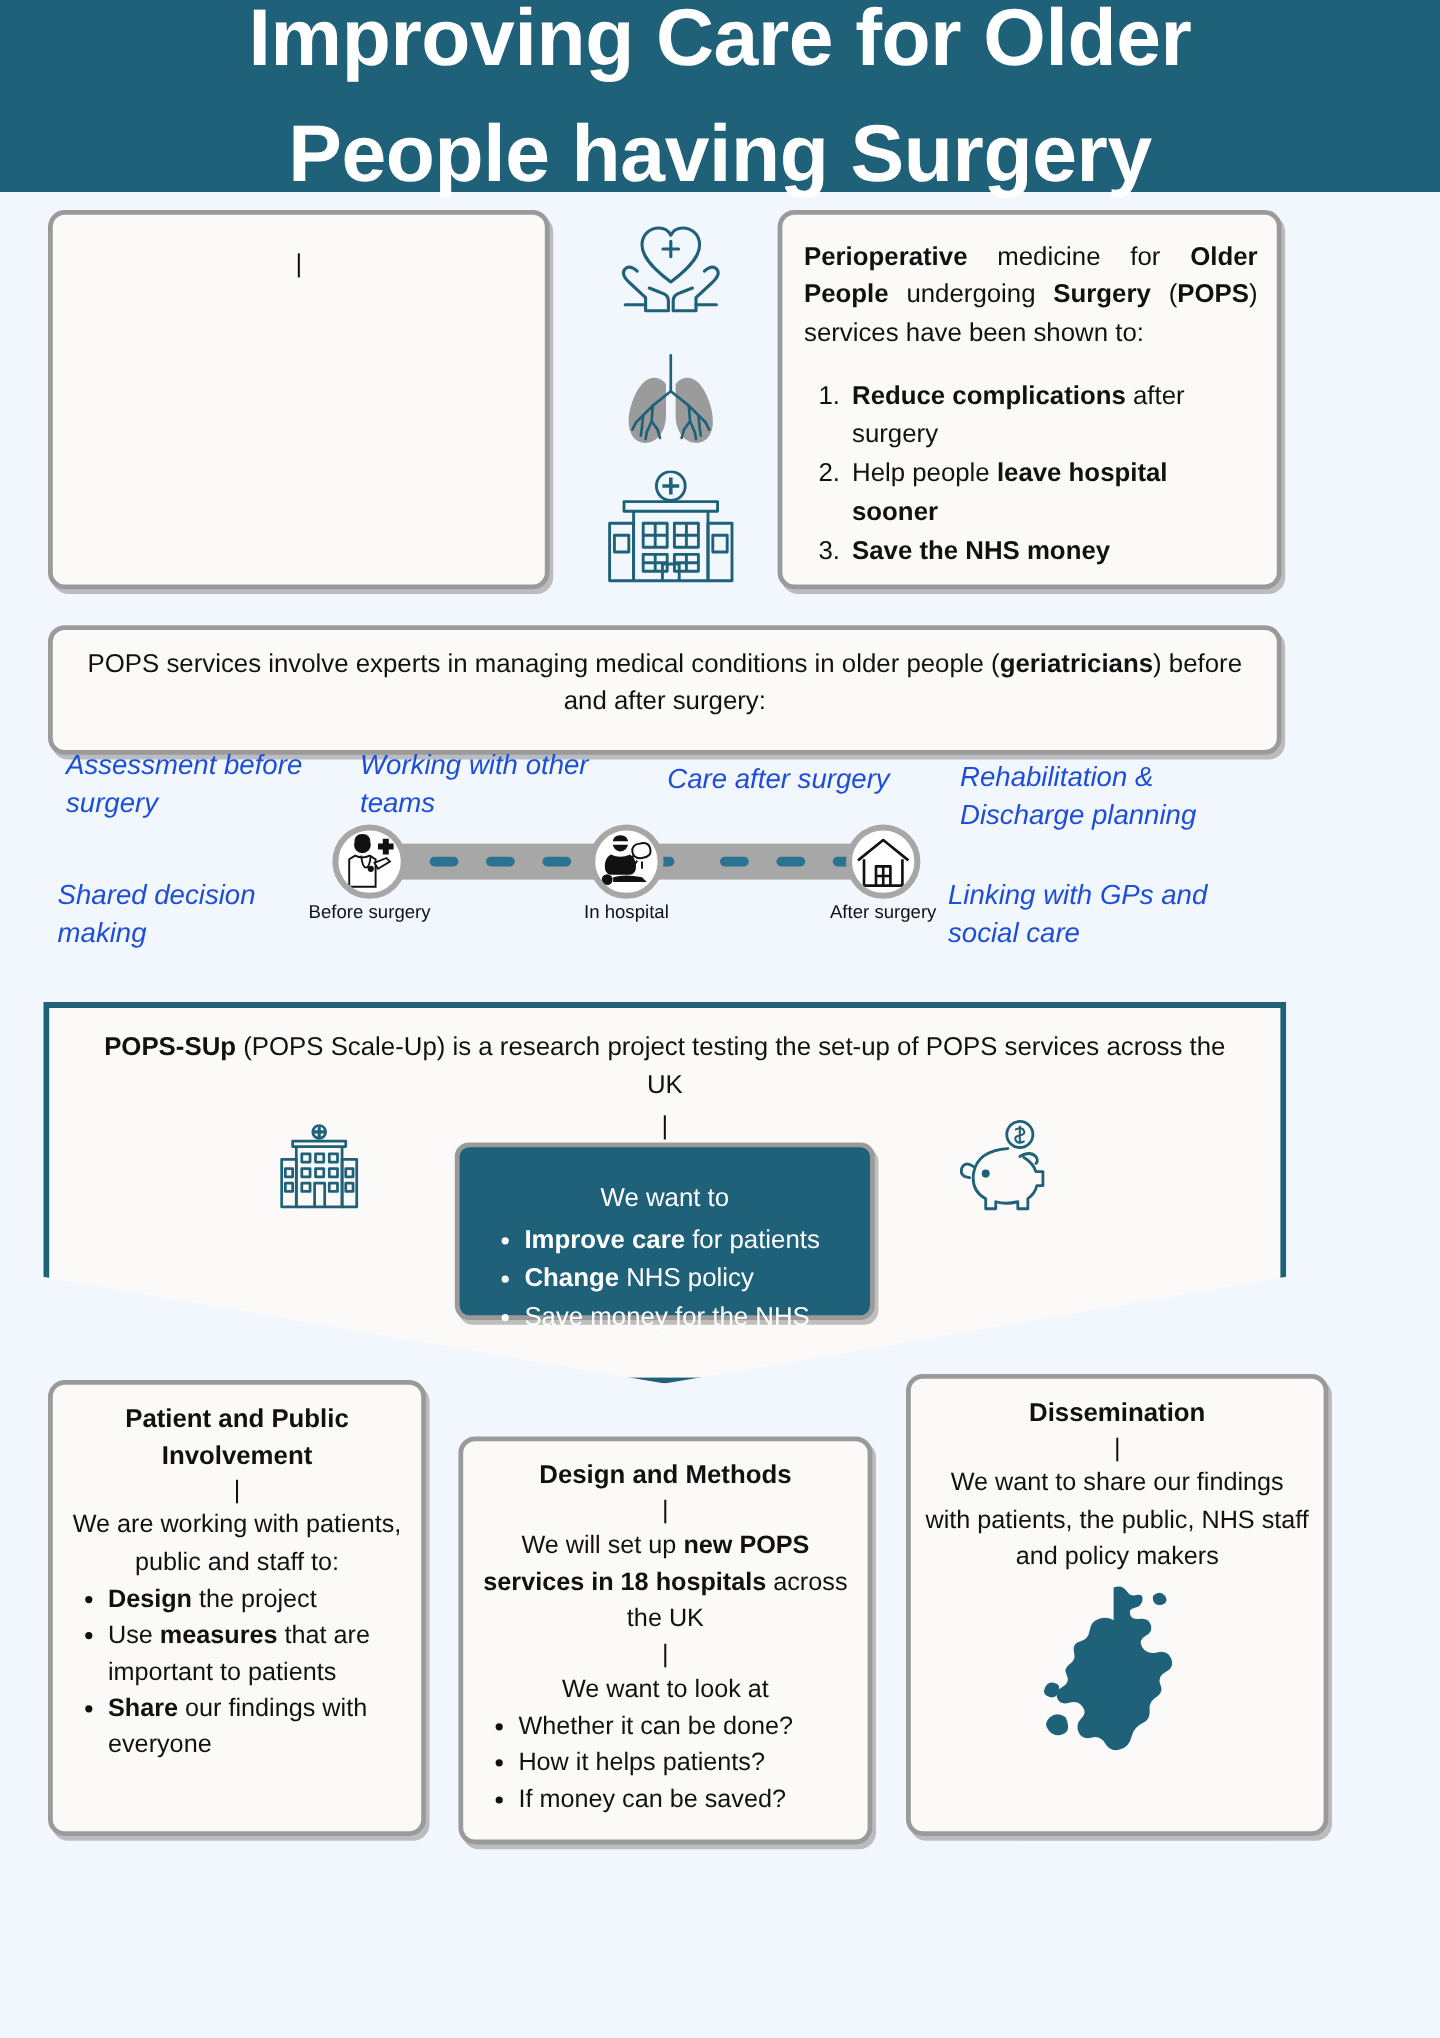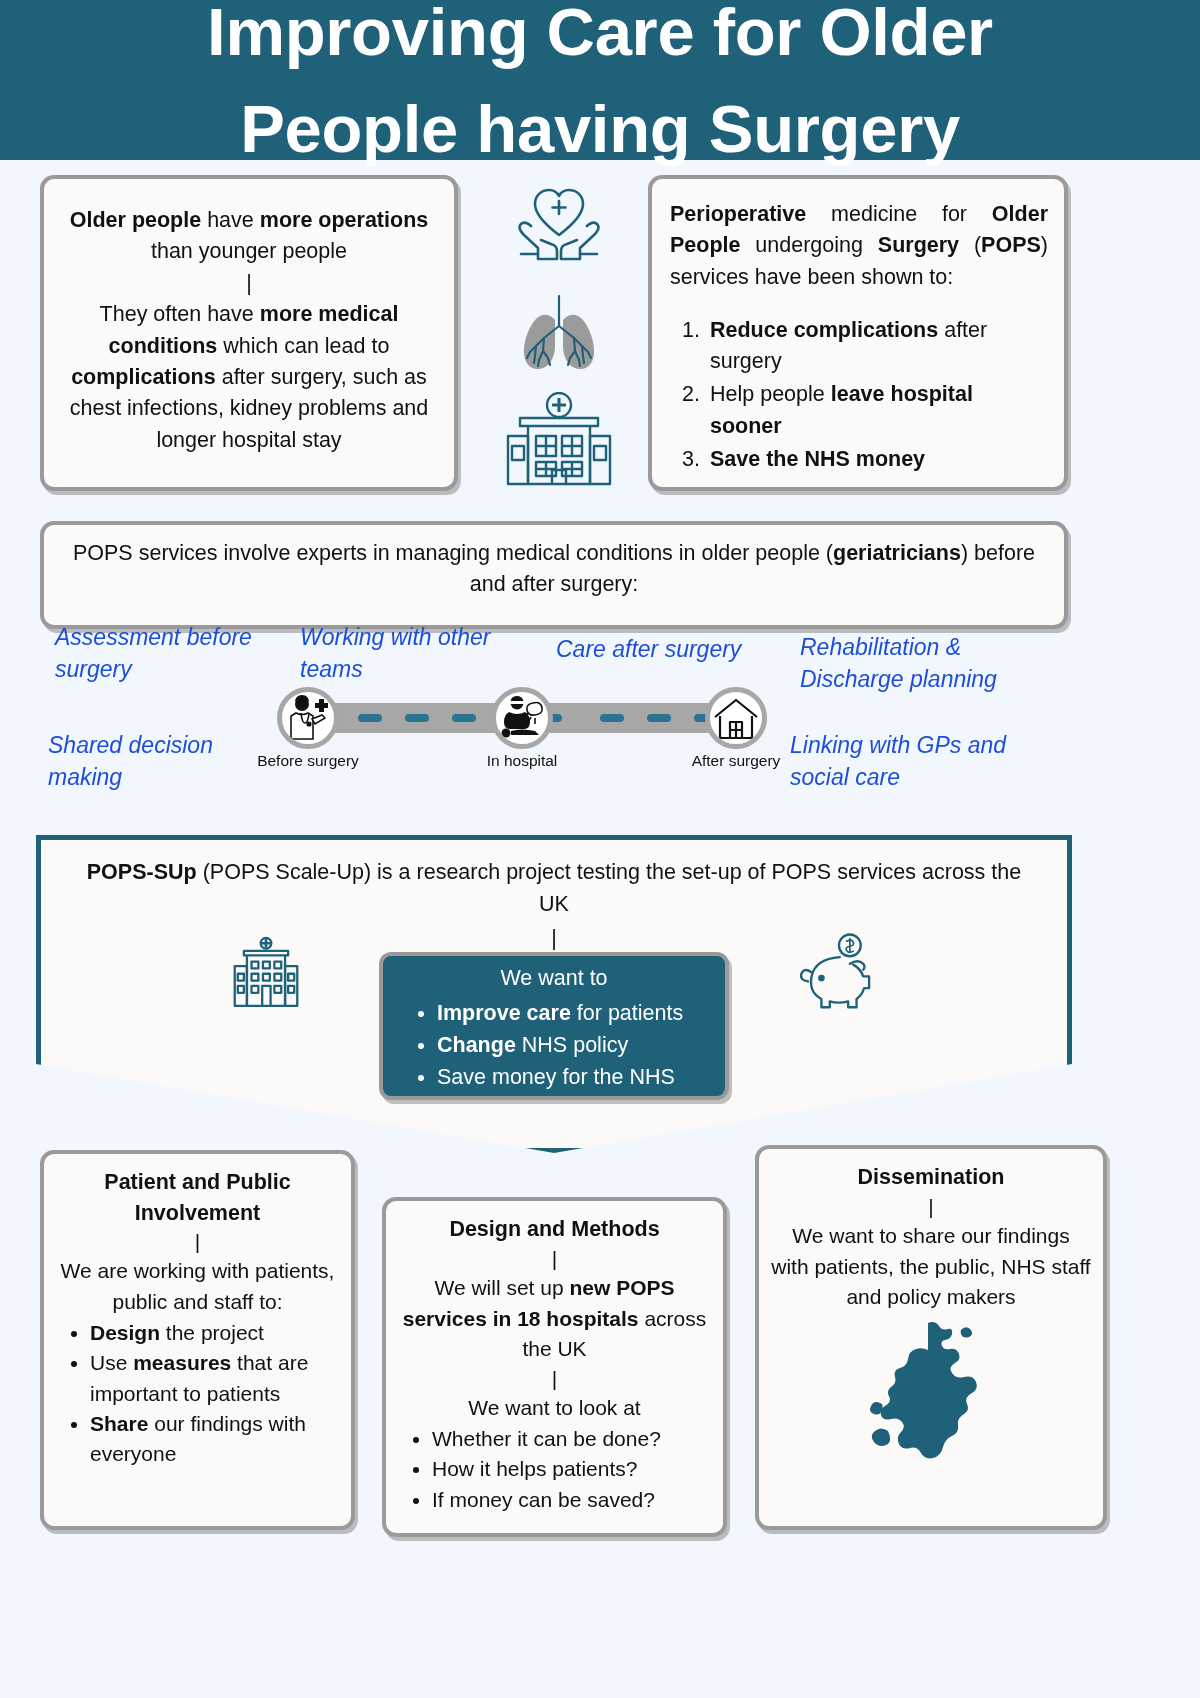--- a/index.html
+++ b/index.html
@@ -173,21 +173,21 @@
     position: absolute;
     left: 379px; top: 952px;
     width: 350px; height: 148px;
     background: #1e6178;
     border: 4px solid #9a9a9a;
     border-radius: 12px;
     box-shadow: 3px 4px 0 0 rgba(140,140,140,0.55);
     color: #ffffff;
     padding: 9px 10px 8px 10px;
   }
-  #wewant .wtitle { text-align: center; font-size: 21.5px; line-height:1.3; }
+  #wewant .wtitle { text-align: center; font-size: 21.5px; line-height:1.3;margin-top:20px; }
   #wewant ul { margin: 4px 0 0 26px; padding-left: 18px; text-align: left; }
   #wewant ul li { font-size: 21.5px; line-height: 1.5; }
 
   
   #card-ppi  { left: 40px;  top: 1150px; width: 315px; height: 380px; }
   #card-dm   { left: 382px; top: 1197px; width: 345px; height: 340px; }
   #card-diss { left: 755px; top: 1145px; width: 352px; height: 385px; }
 
   #card-ppi .inner, #card-dm .inner, #card-diss .inner {
     padding: 13px 12px 8px 12px;
@@ -211,25 +211,21 @@
 <body>
 
 <div id="page">
 
   <div class="header">
     <h1>Improving Care for Older People having Surgery</h1>
   </div>
 
   <div class="card" id="card-left">
     <div class="inner">
-      <div>
-        <b>Older people</b><span> have </span><b>more operations</b><span> than younger people</span>
-      </div>
       <div>|</div>
-      <div><span>They often have </span><b>more medical conditions</b><span> which can lead to </span><b>complications</b><span> after surgery, such as chest infections, kidney problems and longer hospital stay</span></div>
     </div>
   </div>
 
   <div class="mid-icons">
 
     <span>
       <svg width="100" height="92" viewBox="0 0 100 92">
         <g fill="none" stroke="#1e6178" stroke-width="2.6" stroke-linecap="round" stroke-linejoin="round">
           <path d="M50 55 C30 40 26 31 26 24 C26 15 33 10 40 10 C45 10 48.5 13 50 16 C51.5 13 55 10 60 10 C67 10 74 15 74 24 C74 31 70 40 50 55 Z"></path>
           <path d="M50 21 v13 M43.5 27.5 h13"></path>

